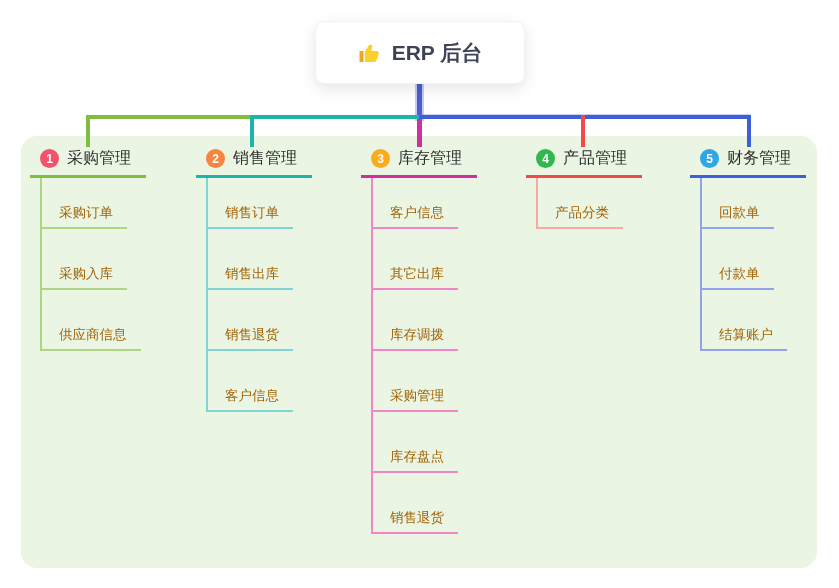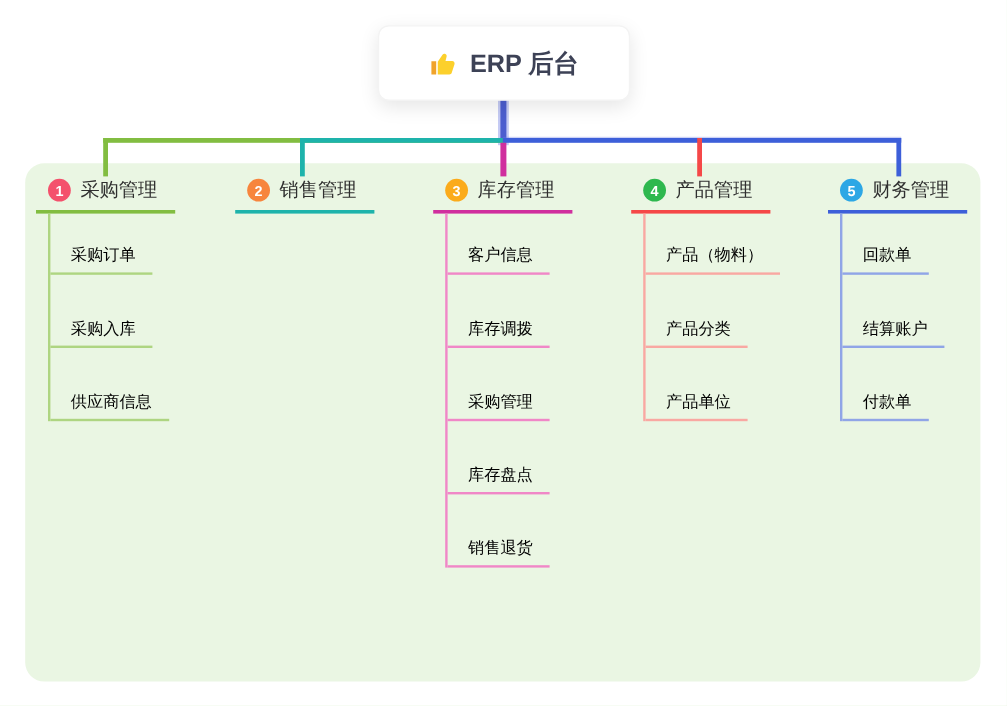--- a/index.html
+++ b/index.html
@@ -57,21 +57,21 @@
   }
   .children{
     margin-left:10px;width:fit-content;
     border-left:2px solid var(--cl);
   }
   .child{height:61px;display:flex;align-items:flex-end;}
   .child:first-child{height:51px;}
   .child-inner{
     border-bottom:2px solid var(--cl);
     padding:0 14px 5px 17px;
-    font-size:13.5px;color:#000000;white-space:nowrap;line-height:19px;
+    font-size:13.5px;color:#a16207;white-space:nowrap;line-height:19px;
   }
 </style>
 </head>
 <body>
 
 <div class="panel"></div>
 
 <div class="conn stem"></div>
 <div class="conn h-green"></div>
 <div class="conn h-teal"></div>
@@ -108,30 +108,47 @@
         <span class="child-inner">供应商信息</span>
       </div>
   </div>
 </div>
 
 <div class="branch b2">
   <div class="header">
     <span class="badge">2</span>
     <span>销售管理</span>
   </div>
+  <div class="children">
+    <div class="child">
+        <span class="child-inner">销售订单</span>
+      </div>
+    <div class="child">
+        <span class="child-inner">销售出库</span>
+      </div>
+    <div class="child">
+        <span class="child-inner">销售退货</span>
+      </div>
+    <div class="child">
+        <span class="child-inner">客户信息</span>
+      </div>
+  </div>
 </div>
 
 <div class="branch b3">
   <div class="header">
     <span class="badge">3</span>
     <span>库存管理</span>
   </div>
   <div class="children">
     <div class="child">
         <span class="child-inner">客户信息</span>
+      </div>
+    <div class="child">
+        <span class="child-inner">其它出库</span>
       </div>
     <div class="child">
         <span class="child-inner">库存调拨</span>
       </div>
     <div class="child">
         <span class="child-inner">采购管理</span>
       </div>
     <div class="child">
         <span class="child-inner">库存盘点</span>
       </div>
@@ -141,40 +158,34 @@
   </div>
 </div>
 
 <div class="branch b4">
   <div class="header">
     <span class="badge">4</span>
     <span>产品管理</span>
   </div>
   <div class="children">
     <div class="child">
-        <span class="child-inner">产品（物料）</span>
-      </div>
-    <div class="child">
         <span class="child-inner">产品分类</span>
-      </div>
-    <div class="child">
-        <span class="child-inner">产品单位</span>
       </div>
   </div>
 </div>
 
 <div class="branch b5">
   <div class="header">
     <span class="badge">5</span>
     <span>财务管理</span>
   </div>
   <div class="children">
     <div class="child">
         <span class="child-inner">回款单</span>
       </div>
     <div class="child">
-        <span class="child-inner">结算账户</span>
+        <span class="child-inner">付款单</span>
       </div>
     <div class="child">
-        <span class="child-inner">付款单</span>
+        <span class="child-inner">结算账户</span>
       </div>
   </div>
 </div>
 
 </body></html>

